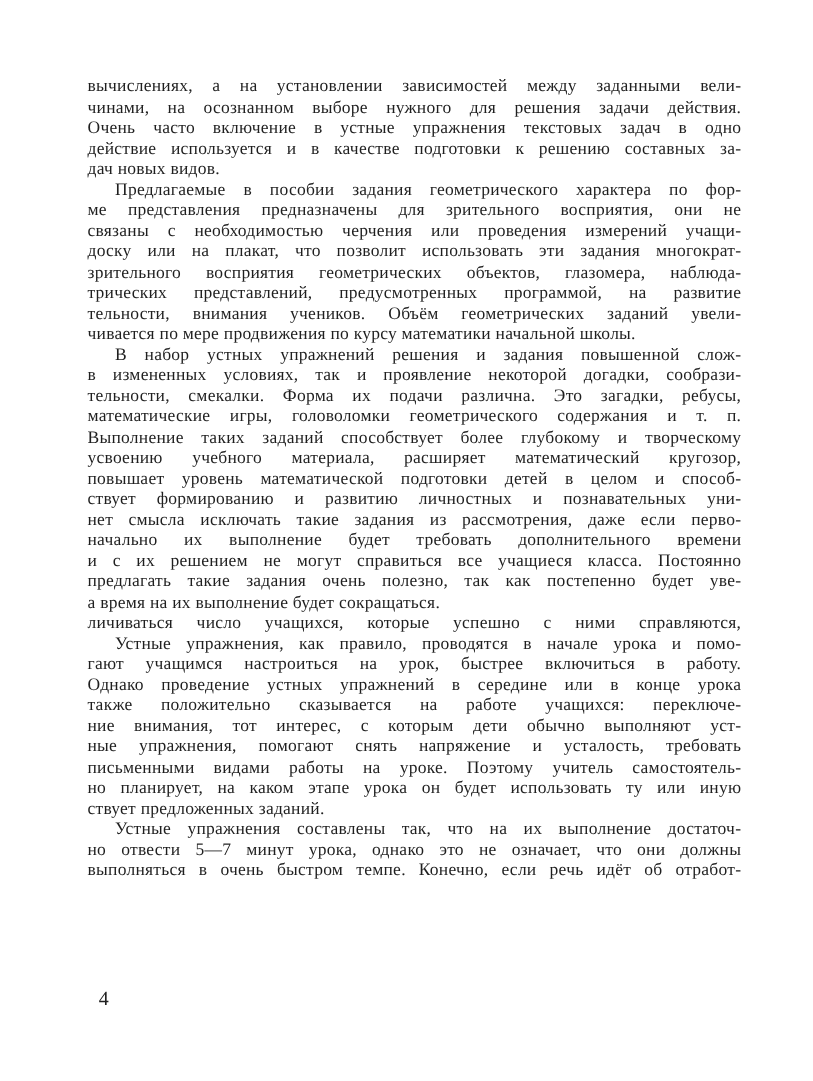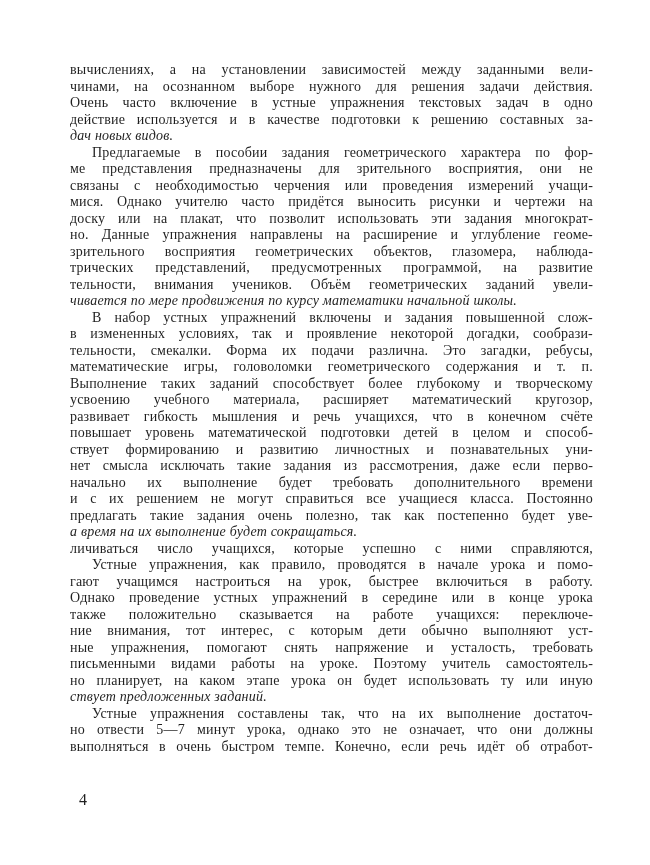--- a/index.html
+++ b/index.html
@@ -25,21 +25,20 @@
     line-height: 16.5px;
     letter-spacing: 0.2px;
   }
   .para { margin: 0; padding: 0; }
   .line {
     text-align: justify;
     text-align-last: justify;
   }
   .line.para-last {
     text-align-last: left;
-    font-style: italic;
   }
   .line.first {
     text-indent: 22px;
   }
   .page-number {
     position: absolute;
     left: 79px;
     top: 791px;
     font-size: 16px;
     line-height: 18px;
@@ -55,36 +54,33 @@
         <div class="line">вычислениях, а на установлении зависимостей между заданными вели-</div>
         <div class="line">чинами, на осознанном выборе нужного для решения задачи действия.</div>
         <div class="line">Очень часто включение в устные упражнения текстовых задач в одно</div>
         <div class="line">действие используется и в качестве подготовки к решению составных за-</div>
         <div class="line para-last">дач новых видов.</div>
       </div>
       <div class="para">
         <div class="line first">Предлагаемые в пособии задания геометрического характера по фор-</div>
         <div class="line">ме представления предназначены для зрительного восприятия, они не</div>
         <div class="line">связаны с необходимостью черчения или проведения измерений учащи-</div>
-        <div class="line">мися. Однако учителю часто придётся выносить рисунки и чертежи на</div>
         <div class="line">доску или на плакат, что позволит использовать эти задания многократ-</div>
-        <div class="line">но. Данные упражнения направлены на расширение и углубление геоме-</div>
         <div class="line">зрительного восприятия геометрических объектов, глазомера, наблюда-</div>
         <div class="line">трических представлений, предусмотренных программой, на развитие</div>
         <div class="line">тельности, внимания учеников. Объём геометрических заданий увели-</div>
         <div class="line para-last">чивается по мере продвижения по курсу математики начальной школы.</div>
       </div>
       <div class="para">
-        <div class="line first">В набор устных упражнений включены и задания повышенной слож-</div>
+        <div class="line first">В набор устных упражнений решения и задания повышенной слож-</div>
         <div class="line">в измененных условиях, так и проявление некоторой догадки, сообрази-</div>
         <div class="line">тельности, смекалки. Форма их подачи различна. Это загадки, ребусы,</div>
         <div class="line">математические игры, головоломки геометрического содержания и т. п.</div>
         <div class="line">Выполнение таких заданий способствует более глубокому и творческому</div>
         <div class="line">усвоению учебного материала, расширяет математический кругозор,</div>
-        <div class="line">развивает гибкость мышления и речь учащихся, что в конечном счёте</div>
         <div class="line">повышает уровень математической подготовки детей в целом и способ-</div>
         <div class="line">ствует формированию и развитию личностных и познавательных уни-</div>
         <div class="line">нет смысла исключать такие задания из рассмотрения, даже если перво-</div>
         <div class="line">начально их выполнение будет требовать дополнительного времени</div>
         <div class="line">и с их решением не могут справиться все учащиеся класса. Постоянно</div>
         <div class="line">предлагать такие задания очень полезно, так как постепенно будет уве-</div>
         <div class="line para-last">а время на их выполнение будет сокращаться.</div>
         <div class="line">личиваться число учащихся, которые успешно с ними справляются,</div>
       </div>
       <div class="para">

